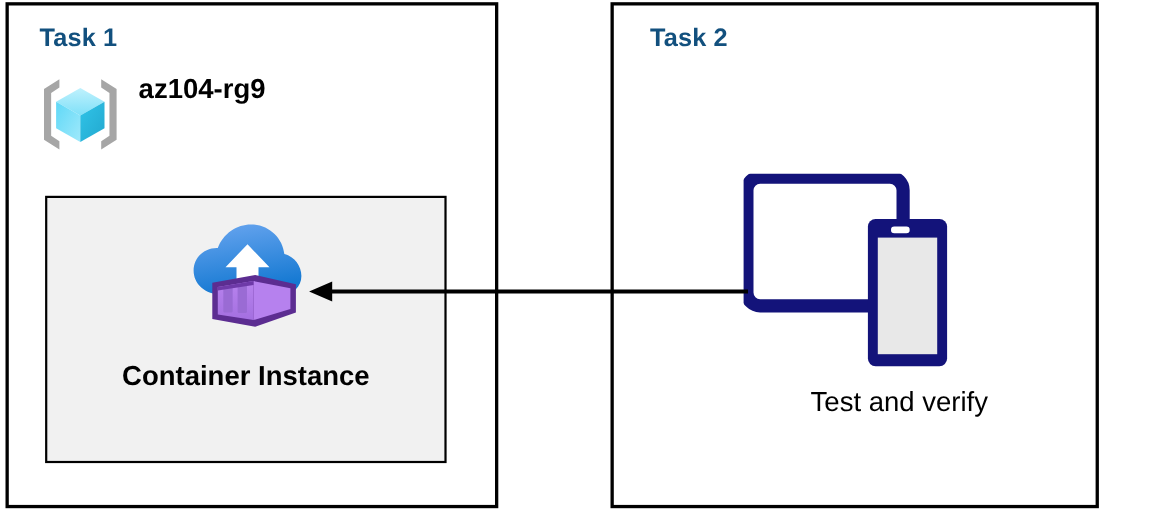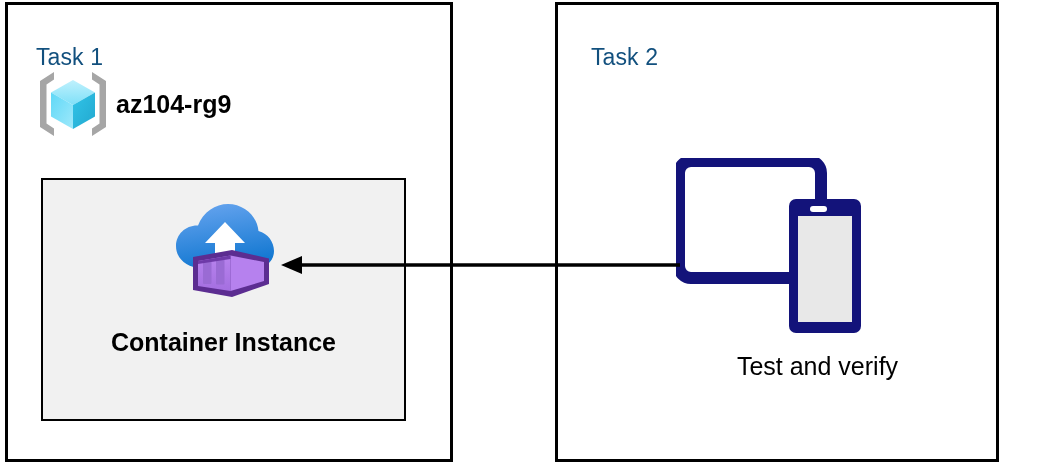--- a/index.html
+++ b/index.html
@@ -37,37 +37,36 @@
   #panel-task2 {
     left: 555px;
     top: 2px;
     width: 444px;
     height: 460px;
   }
 
   .panel-title {
     position: absolute;
     font-size: 23px;
-    font-weight: normal;
+    font-weight: bold;
     color: #12507e;
     letter-spacing: 0.1px;
     white-space: nowrap;
-    margin-top: 23px;
   }
   #title-task1 { left: 28px; top: 16px; }
   #title-task2 { left: 33px; top: 16px; }
 
   
   #rg-row {
     position: absolute;
     left: 28px;
     top: 62px;
     display: flex;
-    align-items: center;
-    gap: 6px;
+    align-items: flex-start;
+    gap: 16px;
   }
   #rg-icon {
     width: 74px;
     height: 74px;
     display: block;
   }
   #rg-label {
     font-size: 25px;
     font-weight: bold;
     color: #000000;

